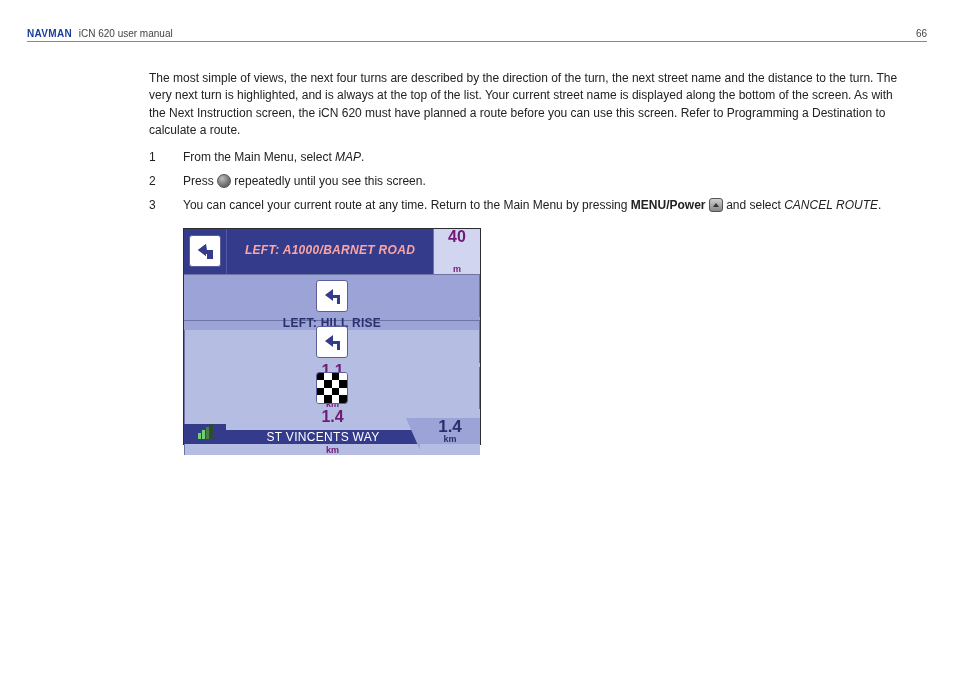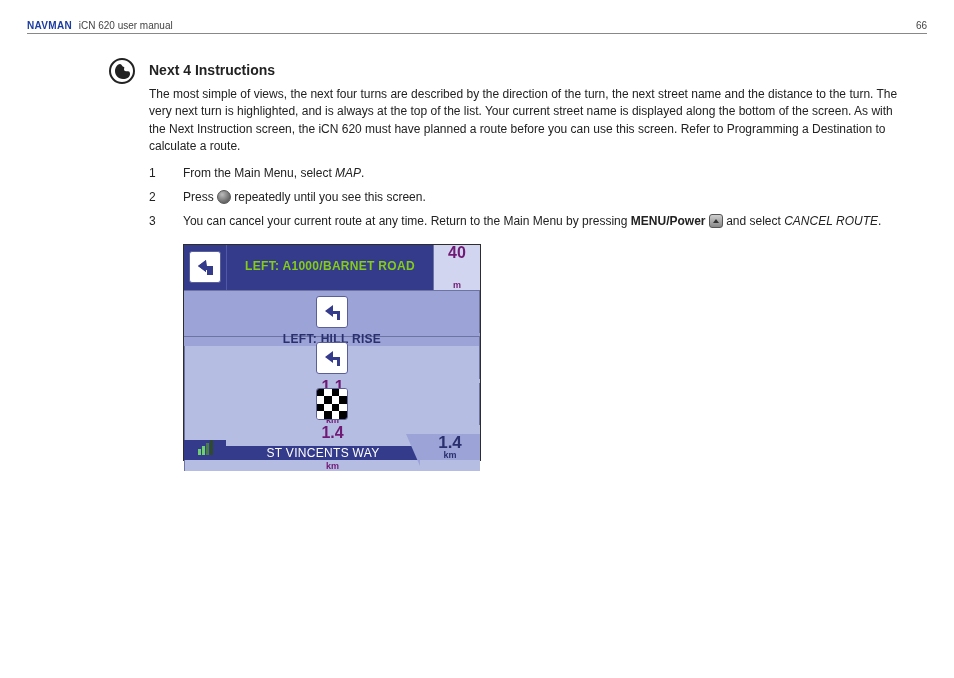--- a/index.html
+++ b/index.html
@@ -8,21 +8,21 @@
     background: #fff;
     font-family: Arial, Helvetica, sans-serif;
     color: #222;
   }
   .page {
     width: 954px;
     height: 678px;
     position: relative;
     background: #fff;
     box-sizing: border-box;
-    padding: 20px 27px 0 27px;
+    padding: 28px 27px 0 27px;
   }
   .header-line {
     display: flex;
     justify-content: space-between;
     align-items: baseline;
     font-size: 10px;
     border-bottom: 1px solid #888;
     padding-bottom: 2px;
   }
   .brand { color: #1a3da0; font-weight: bold; letter-spacing: .3px; }
@@ -118,21 +118,21 @@
     background: #9ca3d7;
     font-family: Verdana, Geneva, sans-serif;
   }
   .row {
     display: flex;
     align-items: stretch;
     height: 45px;
   }
   .row + .row { border-top: 1px solid #6d74a3; flex-direction: column; }
   .row.highlight { background: #343b8b; }
-  .row.highlight .dir-text { color: #84cc16; }
+  .row.highlight .dir-text { color: #fca5a5; font-style: italic; }
   .row .turn-icon {
     flex: 0 0 42px;
     display: flex;
     align-items: center;
     justify-content: center;
     border-right: 1px solid #6d74a3;
   }
   .row.highlight .turn-icon { border-right-color: #5058a8; }
   .row .dir-text {
     flex: 1 1 auto;
@@ -237,27 +237,20 @@
 <div class="page">
   <div class="header-line">
     <span>
       <span class="brand">NAVMAN</span>
       <span class="manual-title">iCN 620 user manual</span>
     </span>
     <span class="page-num">66</span>
   </div>
 
   <div class="content">
-    <div class="section-head">
-      <svg class="globe-icon" viewBox="0 0 26 26">
-        <circle class="outer" cx="13" cy="13" r="12"></circle>
-        <path class="shape" d="M6 13c0-3 2-7 5-7 2 0 2 3 4 3 1 0-1 3 1 4 2 1 5-1 5 3 0 3-3 5-7 5-5 0-8-4-8-8z"></path>
-      </svg>
-      <h2>Next 4 Instructions</h2>
-    </div>
 
     <p class="lead">The most simple of views, the next four turns are described by the direction of the turn, the next street name and the distance to the turn. The very next turn is highlighted, and is always at the top of the list. Your current street name is displayed along the bottom of the screen. As with the Next Instruction screen, the iCN 620 must have planned a route before you can use this screen. Refer to Programming a Destination to calculate a route.</p>
 
     <ol class="steps">
       <li>
         <span>From the Main Menu, select </span><em class="ui">MAP</em><span>.</span>
       </li>
       <li>
         <span>Press </span><span class="inline-icon btn-round"></span><span> repeatedly until you see this screen.</span>
       </li>

